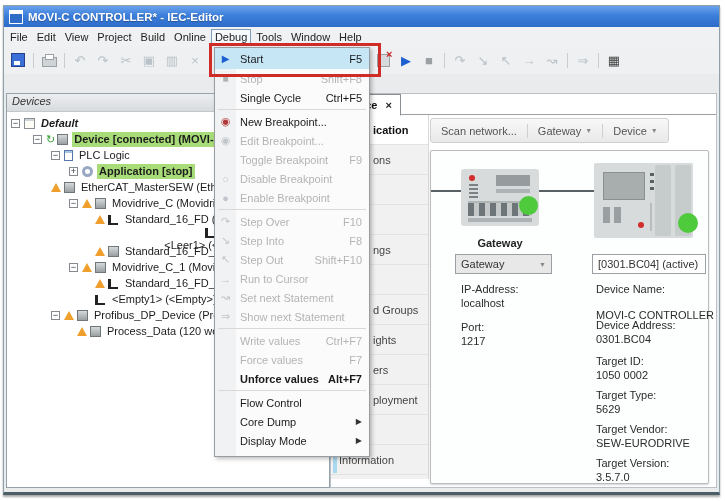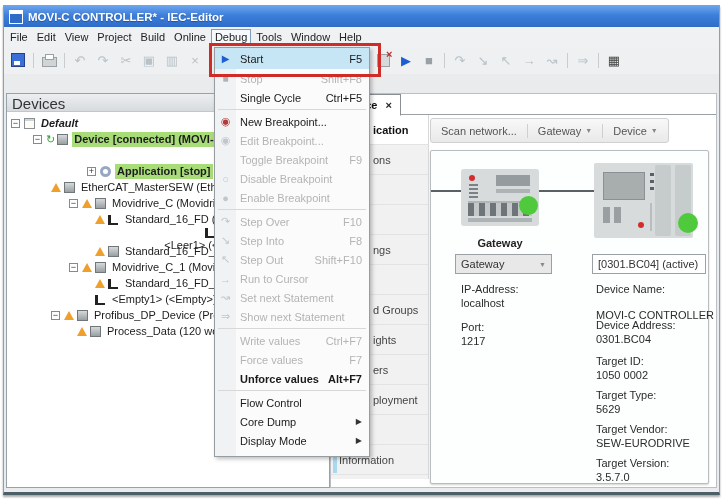--- a/index.html
+++ b/index.html
@@ -23,21 +23,21 @@
   .i-print{width:13px;height:8px;background:#cfd4d6;border:1px solid #9aa0a4;position:relative;margin-top:4px;}
   .i-print::before{content:"";position:absolute;left:2px;top:-4px;width:7px;height:4px;background:#fff;border:1px solid #9aa0a4;}
   .i-find{width:6px;height:7px;border-radius:50%;background:#3a3f42;box-shadow:7px 0 0 #3a3f42;}
   .i-login{width:11px;height:11px;background:#d7dadc;border:1px solid #9aa0a4;position:relative;}
   .i-login::after{content:"×";position:absolute;right:-4px;top:-7px;color:#cc2222;font-weight:bold;font-size:11px;}
   .play{color:#1d5fd1;}
   .stopg{color:#9aa0a4;}
   
   .client{position:absolute;left:0;top:68px;right:0;bottom:0;background:#e9ebed;}
   .devpanel{position:absolute;left:2px;top:87px;width:322px;height:395px;background:#fff;border:1px solid #93a2ab;}
-  .devhead{height:16px;background:linear-gradient(#eceef0,#d8dbde);border-bottom:1px solid #c2c7cb;font-size:15px;color:#333;padding:1px 0 0 5px;}
+  .devhead{height:16px;background:linear-gradient(#eceef0,#d8dbde);border-bottom:1px solid #c2c7cb;font-size:11px;color:#333;padding:1px 0 0 5px;font-style:italic;}
   .trow{position:absolute;left:0;right:0;height:15px;line-height:15px;font-size:11px;color:#1c1c1c;white-space:nowrap;display:flex;align-items:center;}
   .exp{display:inline-block;width:9px;height:9px;box-sizing:border-box;border:1px solid #848a90;background:#fff;font-size:9px;line-height:7px;text-align:center;color:#333;margin-right:4px;flex:none;}
   .exp.m::before{content:"−";} .exp.p::before{content:"+";}
   .warn{width:0;height:0;border-left:5px solid transparent;border-right:5px solid transparent;border-bottom:9px solid #efa02c;display:inline-block;margin-right:3px;flex:none;}
   .dico{display:inline-block;width:11px;height:11px;box-sizing:border-box;background:linear-gradient(#d5d9da,#9aa0a2);border:1px solid #6f777b;margin-right:4px;flex:none;}
   .fold{display:inline-block;width:11px;height:11px;box-sizing:border-box;background:#fdfdf6;border:1px solid #8a8f94;box-shadow:inset 0 2px 0 #cfd4d8;margin-right:4px;flex:none;}
   .sync{font-size:11px;color:#2f9e2f;margin-right:2px;flex:none;line-height:11px;}
   .plc{display:inline-block;width:9px;height:11px;box-sizing:border-box;background:#fff;border:1px solid #5577aa;box-shadow:inset 0 2px 0 #aac4e8;margin-right:4px;flex:none;}
   .appi{display:inline-block;width:11px;height:11px;box-sizing:border-box;border:3px solid #98a8c4;border-radius:50%;background:#fff;margin-right:4px;flex:none;}
   .conn{display:inline-block;width:7px;height:8px;border-left:3px solid #222;border-bottom:2px solid #222;margin-right:5px;flex:none;}
@@ -175,21 +175,26 @@
         <span class="exp m"></span>
         <span class="fold"></span>
         <span class="tl ital">Default</span>
       </div>
       <div class="trow" style="top:38px;padding-left:26px;">
         <span class="exp m"></span>
         <span class="sync">↻</span>
         <span class="dico"></span>
         <span class="tl hlg">Device [connected] (MOVI-C CON</span>
       </div>
-      <div class="trow" style="top:70px;padding-left:80px;">
+      <div class="trow" style="top:54px;padding-left:44px;">
+        <span class="exp m"></span>
+        <span class="plc"></span>
+        <span class="tl">PLC Logic</span>
+      </div>
+      <div class="trow" style="top:70px;padding-left:62px;">
         <span class="exp p"></span>
         <span class="appi"></span>
         <span class="tl hlg">Application [stop]</span>
       </div>
       <div class="trow" style="top:86px;padding-left:44px;">
         <span class="warn"></span>
         <span class="dico"></span>
         <span class="tl">EtherCAT_MasterSEW (Ether</span>
       </div>
       <div class="trow" style="top:102px;padding-left:62px;">

